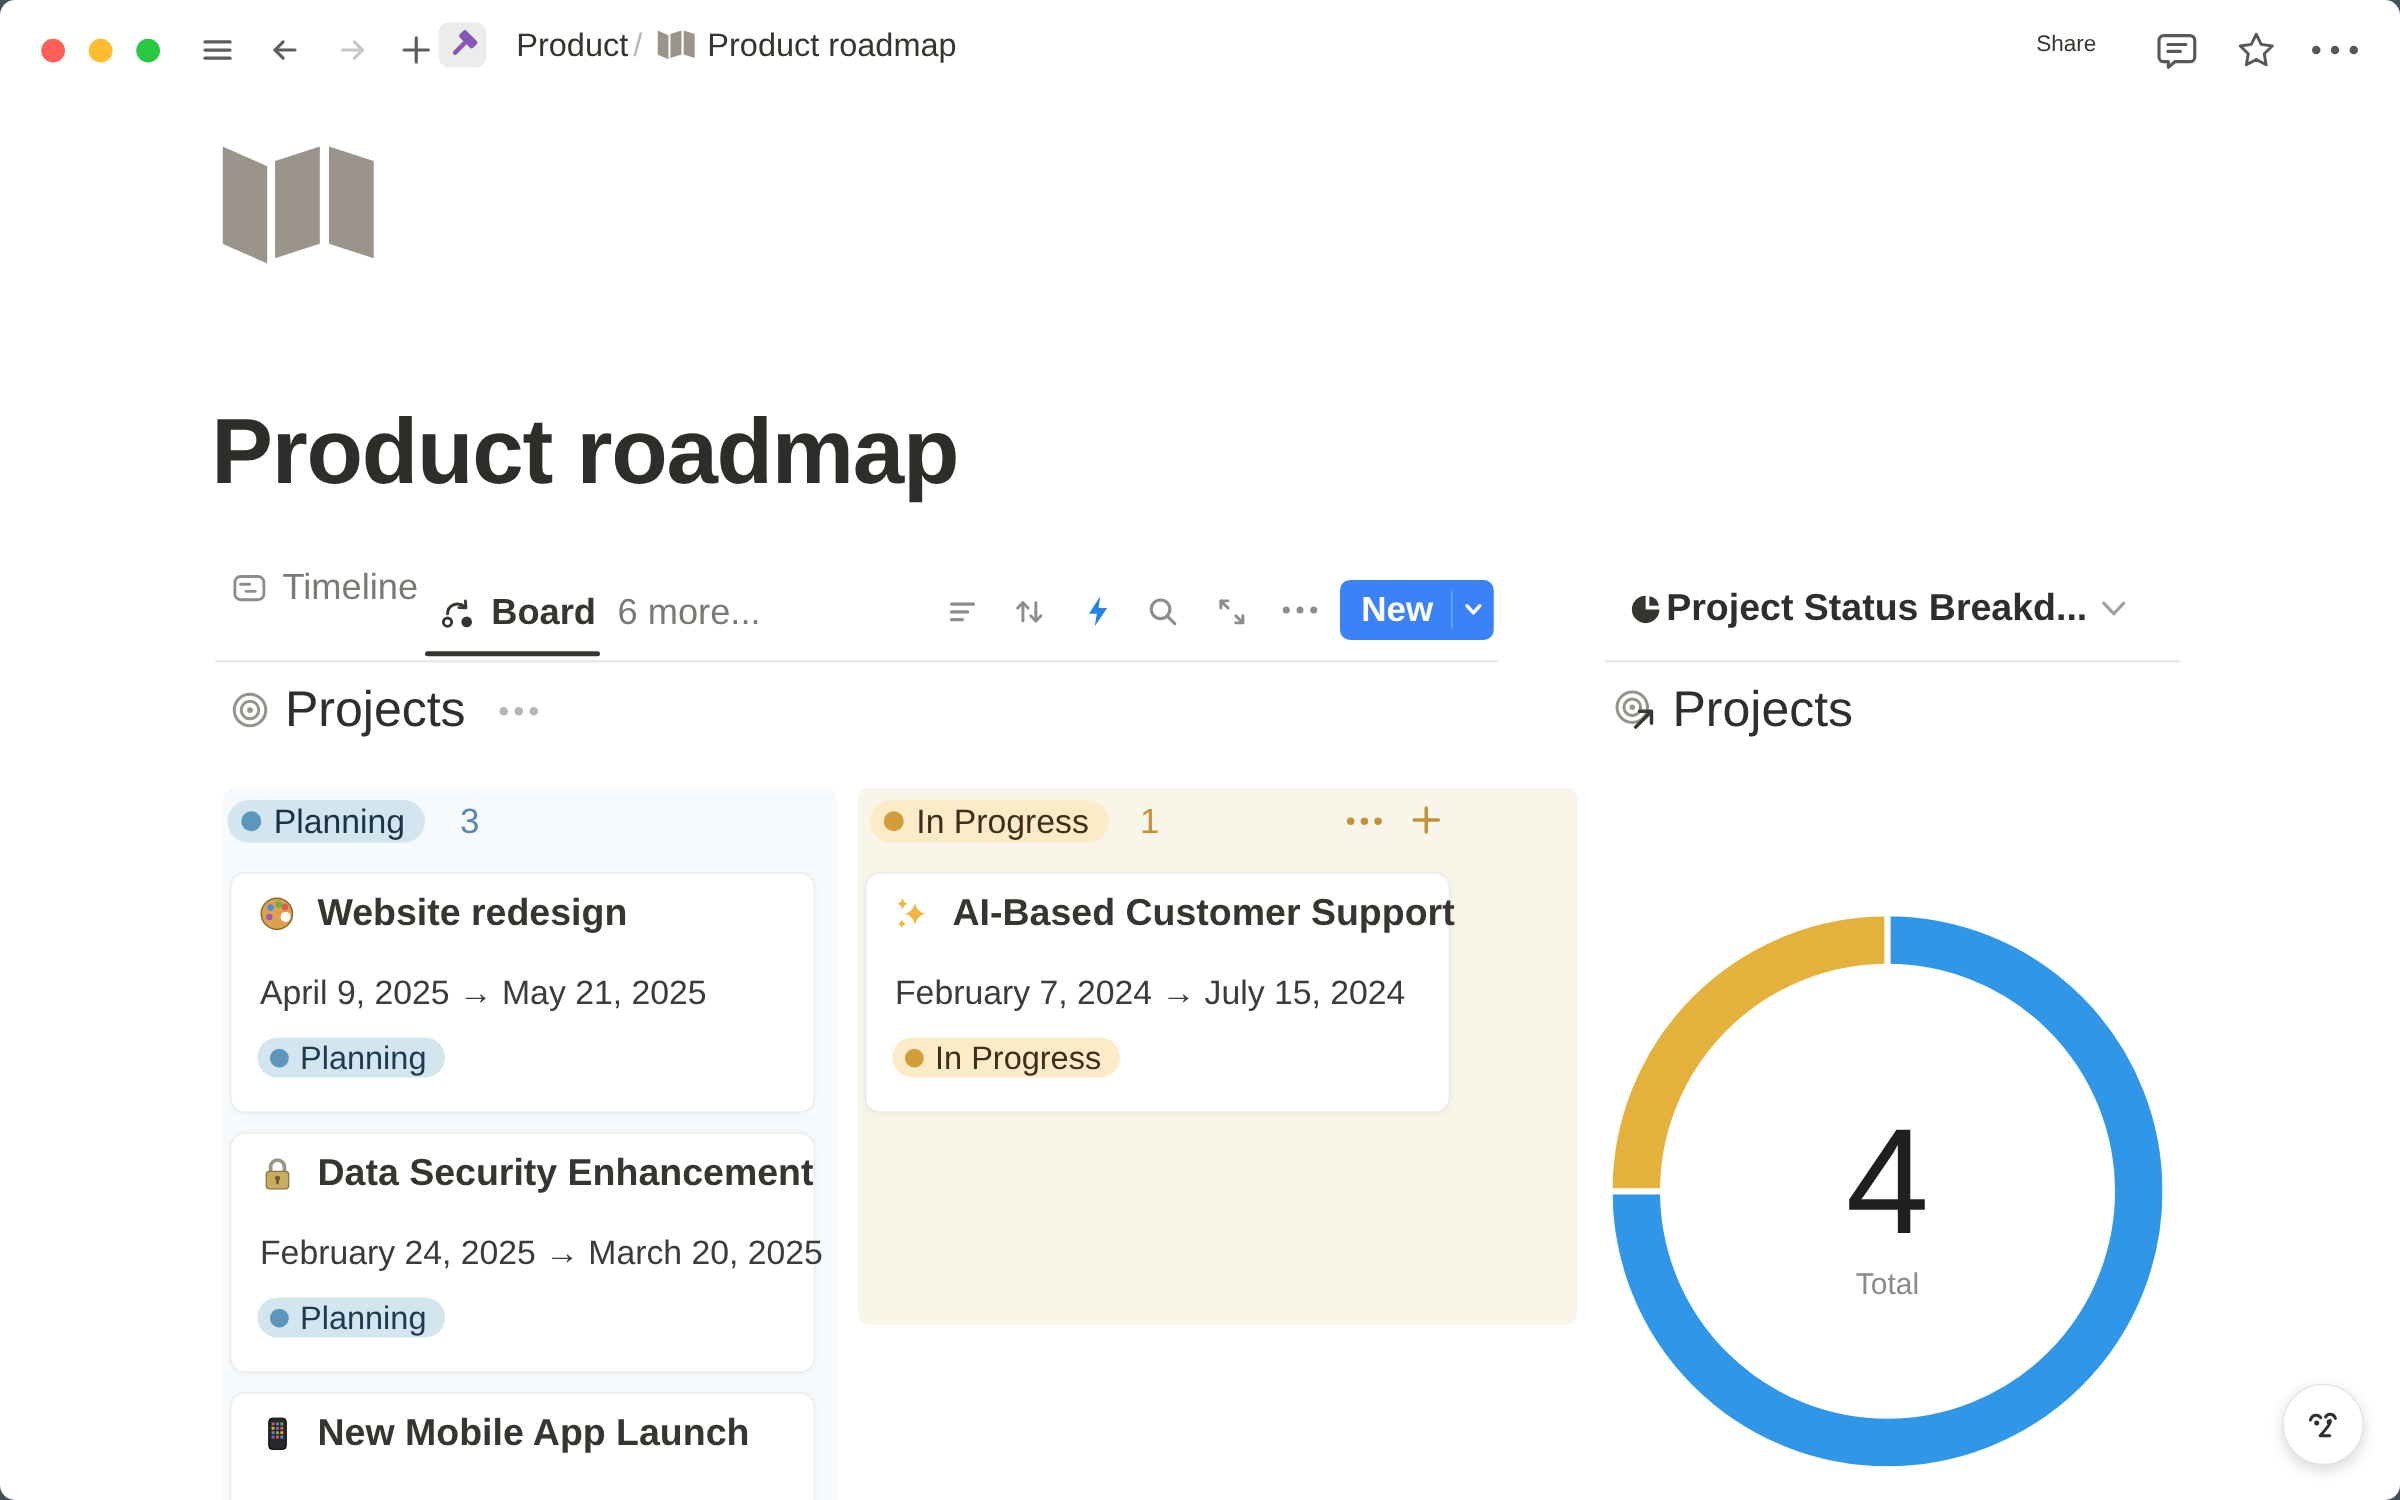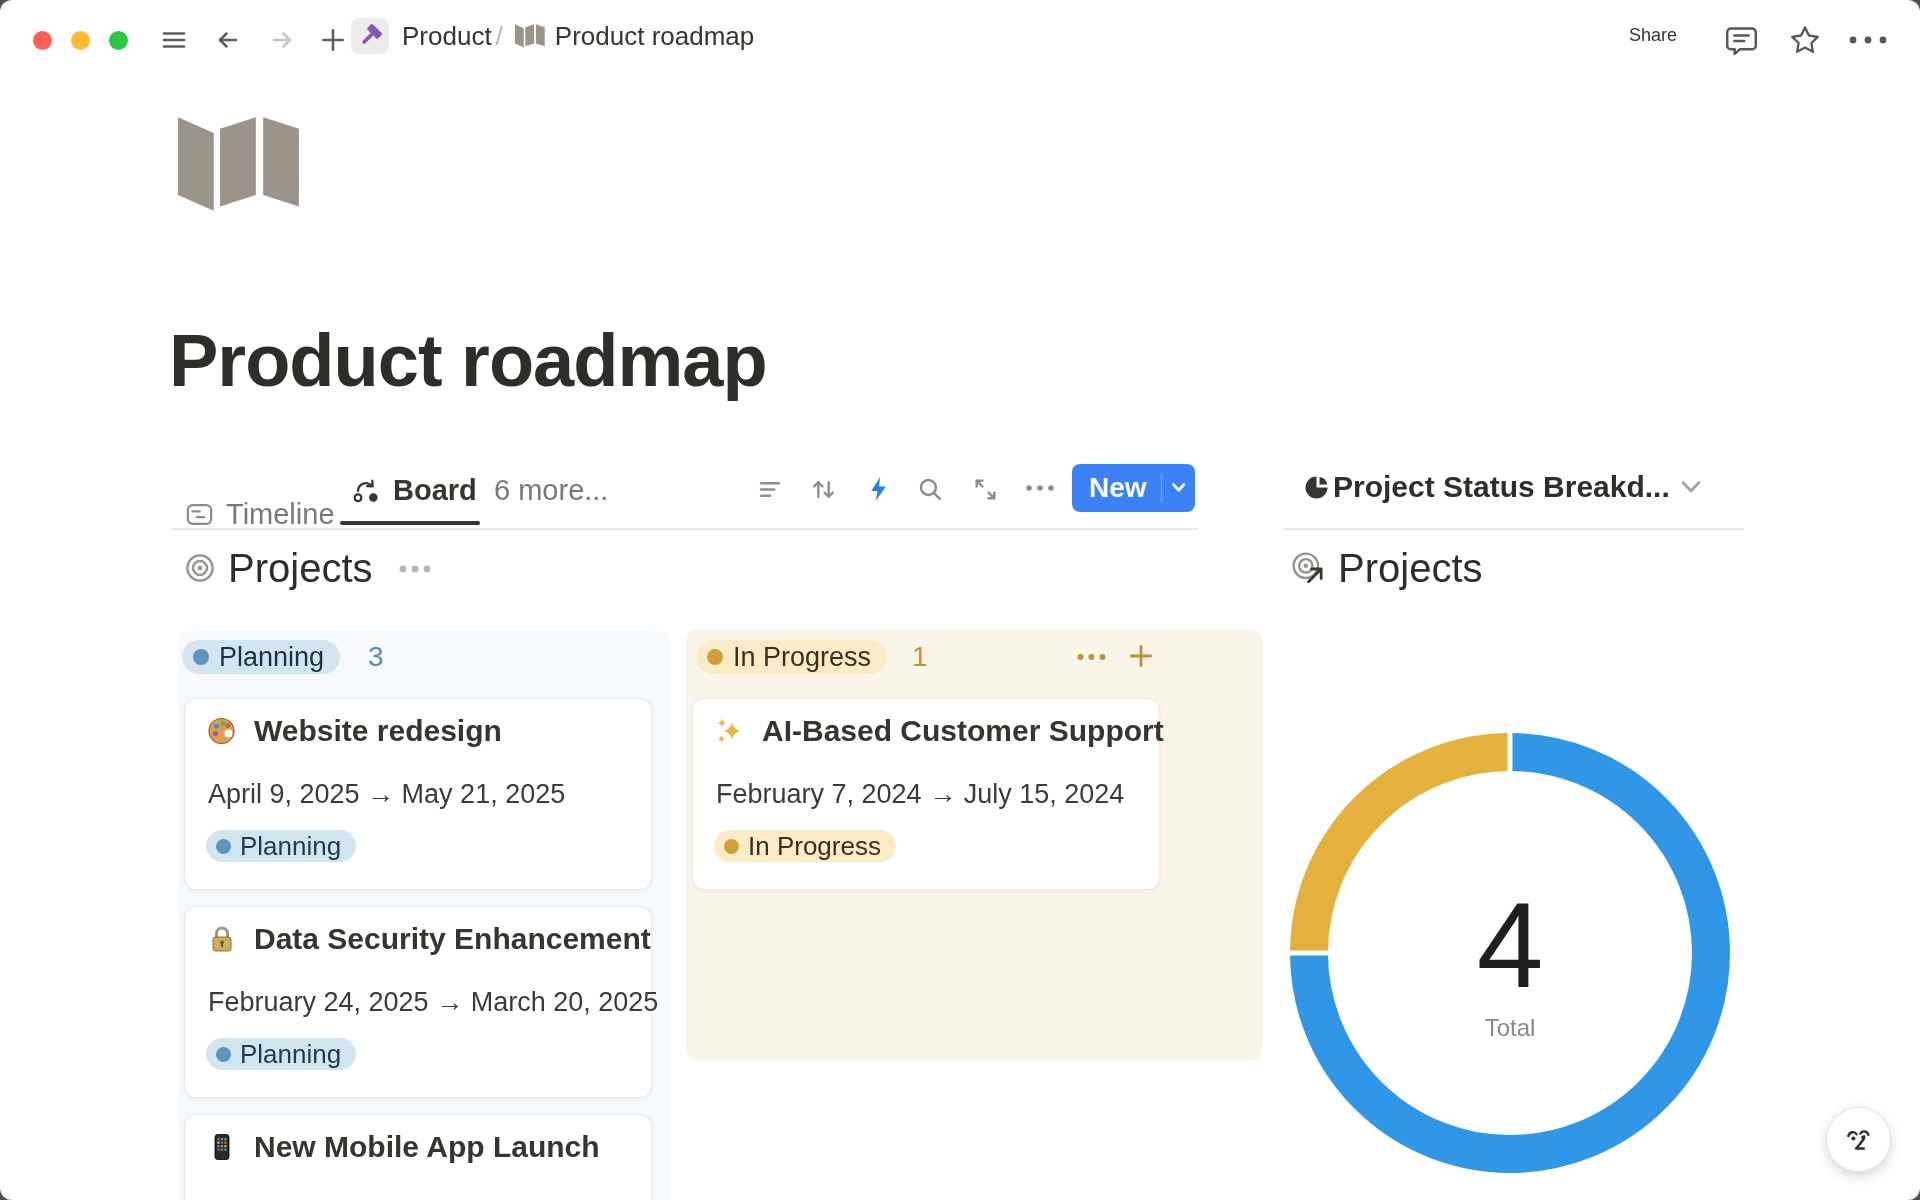--- a/index.html
+++ b/index.html
@@ -122,21 +122,21 @@
 
   <div class="abs" style="left:351px;top:18px;display:flex;align-items:center">
     <span class="hammer-box">
       <svg width="26" height="26" viewBox="0 0 24 24">
         <g transform="rotate(45 12 12)" fill="#8756b8">
           <rect x="5" y="2.5" width="14" height="7" rx="1.6"></rect>
           <rect x="10.4" y="8.5" width="3.4" height="13" rx="1.7"></rect>
         </g>
       </svg>
     </span>
-    <span class="crumb-txt" style="margin-left:13px">Product</span>
+    <span class="crumb-txt" style="margin-left:24px">Product</span>
     <span class="crumb-sep">/</span>
     <svg width="30" height="26" viewBox="0 0 116 90" style="margin:0 10px 0 8px">
       <g fill="#9b948a">
         <polygon points="0,0 34,15 34,89 0,74"></polygon>
         <polygon points="40,11 74,0 74,74 40,85"></polygon>
         <polygon points="81,0 115,11 115,85 81,74"></polygon>
       </g>
     </svg>
     <span class="crumb-txt">Product roadmap</span>
   </div>
@@ -171,21 +171,21 @@
       <g fill="#9b948a">
         <polygon points="0,0 34,15 34,89 0,74"></polygon>
         <polygon points="40,11 74,0 74,74 40,85"></polygon>
         <polygon points="81,0 115,11 115,85 81,74"></polygon>
       </g>
     </svg>
   </div>
 
   <div class="abs page-title" style="left:169px;top:318px">Product roadmap</div>
 
-  <div class="abs tab tab-inactive" style="left:185px;top:498px">
+  <div class="abs tab tab-inactive" style="left:185px;top:454px">
     <svg width="29" height="29" viewBox="0 0 28 28">
       <g class="st" stroke="#8f8d89" stroke-width="2.2">
         <rect x="2.8" y="5" width="22.4" height="18" rx="4.5"></rect>
         <path d="M7.2 11h7"></path>
           <path d="M11.5 16.5h7"></path>
       </g>
     </svg>
     <span>Timeline</span>
   </div>
 

